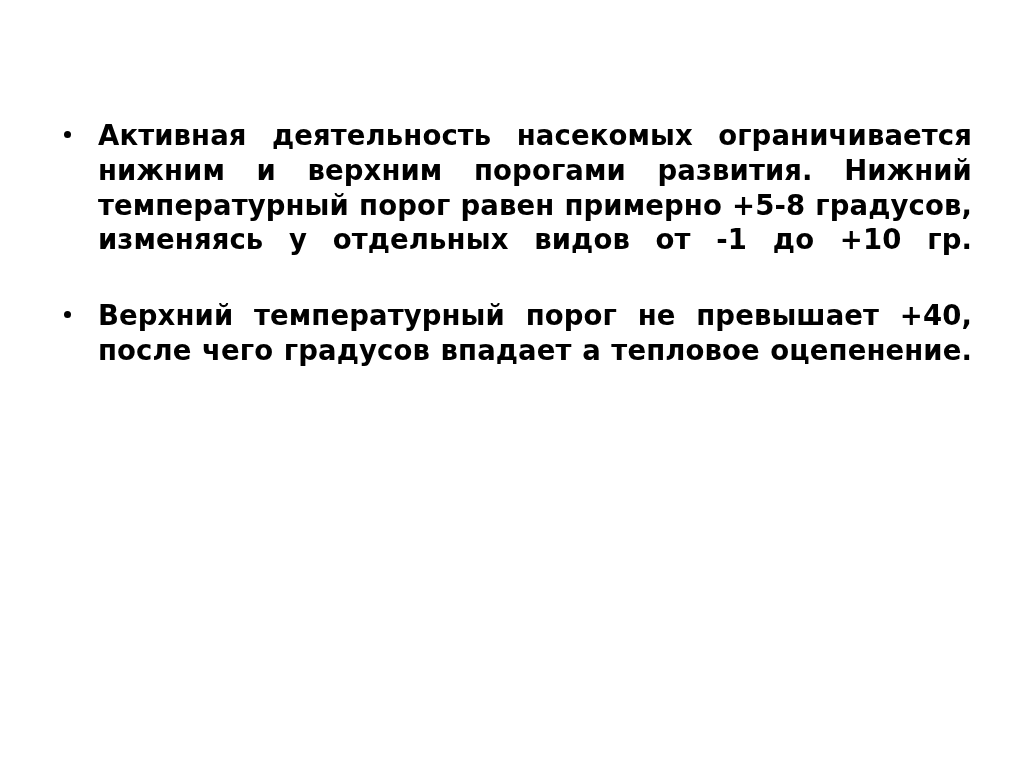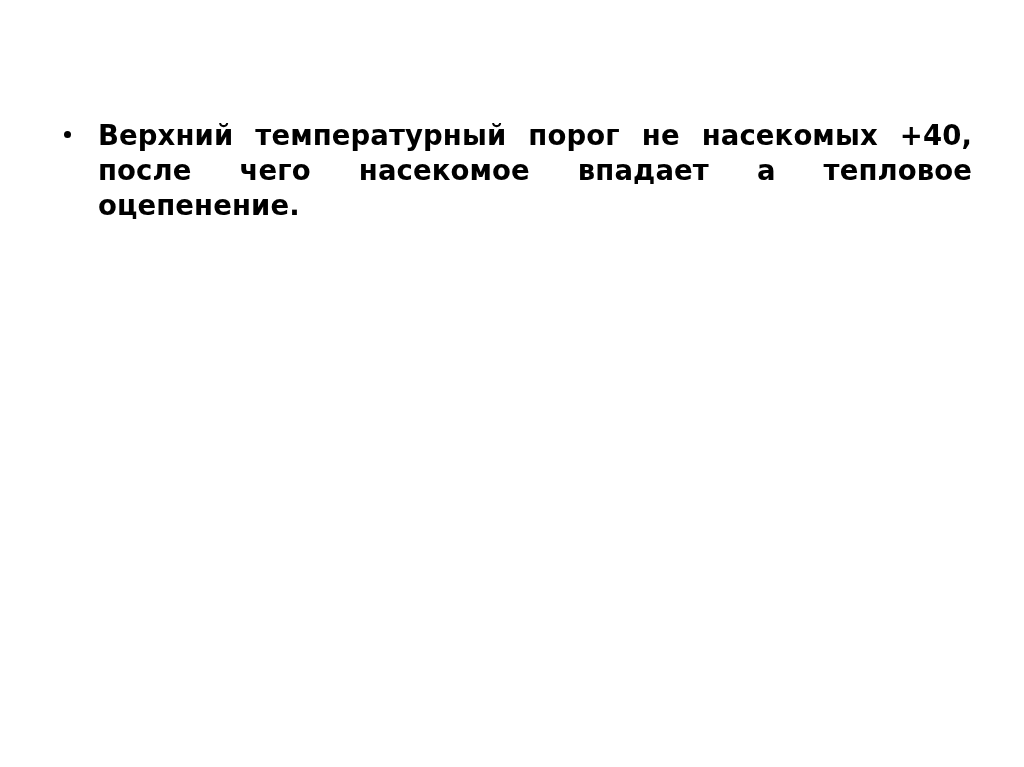--- a/index.html
+++ b/index.html
@@ -64,17 +64,21 @@
   }
 </style>
 </head>
 <body>
 
 <div class="slide">
   <div class="content">
     <ul class="bullets">
       <li>
         <span class="bullet-dot"></span>
-        <span class="para">Верхний температурный порог не насекомых +40, после чего насекомое впадает а тепловое оцепенение.</span>
+        <span class="para">Активная деятельность насекомых ограничивается нижним и верхним порогами развития. Нижний температурный порог равен примерно +5-8 градусов, изменяясь у отдельных видов от -1 до +10 гр.</span>
+      </li>
+      <li>
+        <span class="bullet-dot"></span>
+        <span class="para">Верхний температурный порог не превышает +40, после чего градусов впадает а тепловое оцепенение.</span>
       </li>
     </ul>
   </div>
 </div>
 
 </body></html>

